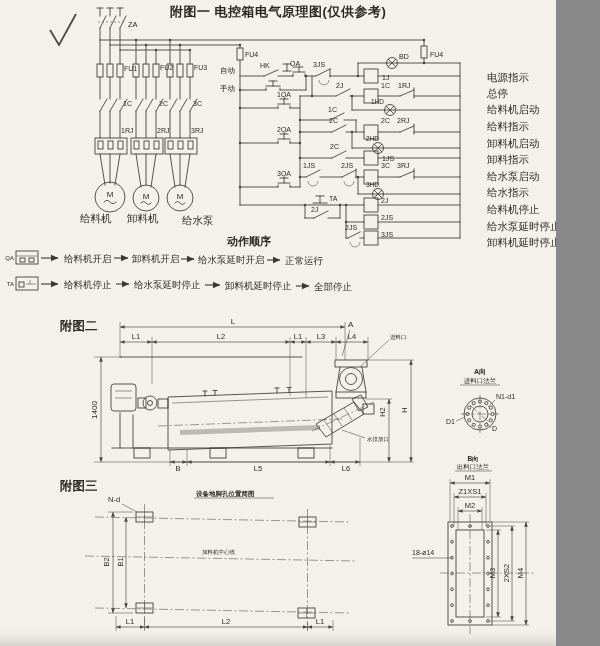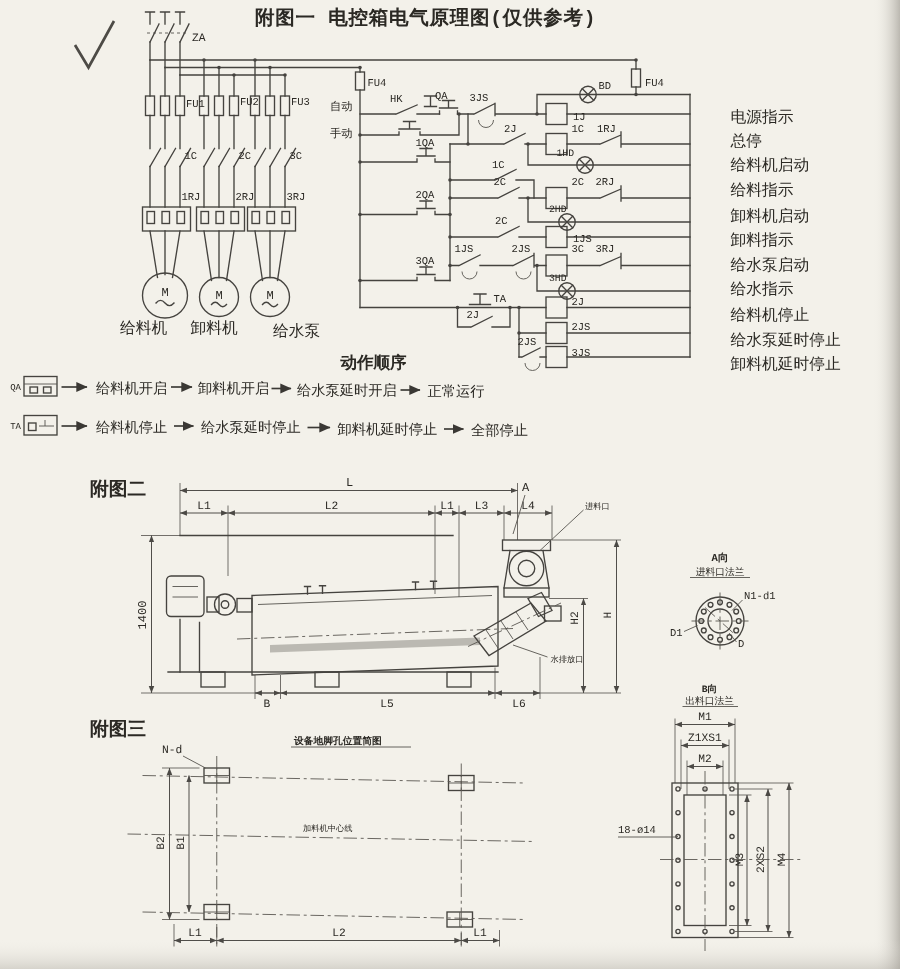--- a/index.html
+++ b/index.html
@@ -1,17 +1,17 @@
 <!DOCTYPE html>
 <html><head>
 <meta charset="utf-8">
 <style>
   html,body{margin:0;padding:0;background:#888;}
-  .page{position:relative;width:600px;height:646px;background:#f3f1ea;overflow:hidden;
-        font-family:Liberation Mono, monospace;}
+  .page{position:relative;width:556px;height:646px;background:#f3f1ea;overflow:hidden;
+        font-family:Liberation Sans, sans-serif;}
   svg{position:absolute;left:0;top:0;}
   .ln{stroke:#45433f;stroke-width:.9;fill:none;stroke-linecap:square;}
   .th{stroke:#56534e;stroke-width:.6;fill:none;}
   .dim{stroke:#4b4945;stroke-width:.65;fill:none;marker-start:url(#ar);marker-end:url(#ar);}
   .ext{stroke:#56534e;stroke-width:.55;fill:none;}
   .cl{stroke:#5a5751;stroke-width:.6;fill:none;stroke-dasharray:9 2.5 2 2.5;}
   .seq{stroke:#3a3834;stroke-width:1.1;fill:none;marker-end:url(#sq);}
   .dot{fill:#45433f;stroke:none;}
   .bx{fill:none;stroke:#45433f;stroke-width:.9;}
   .t{fill:#2b2924;}

